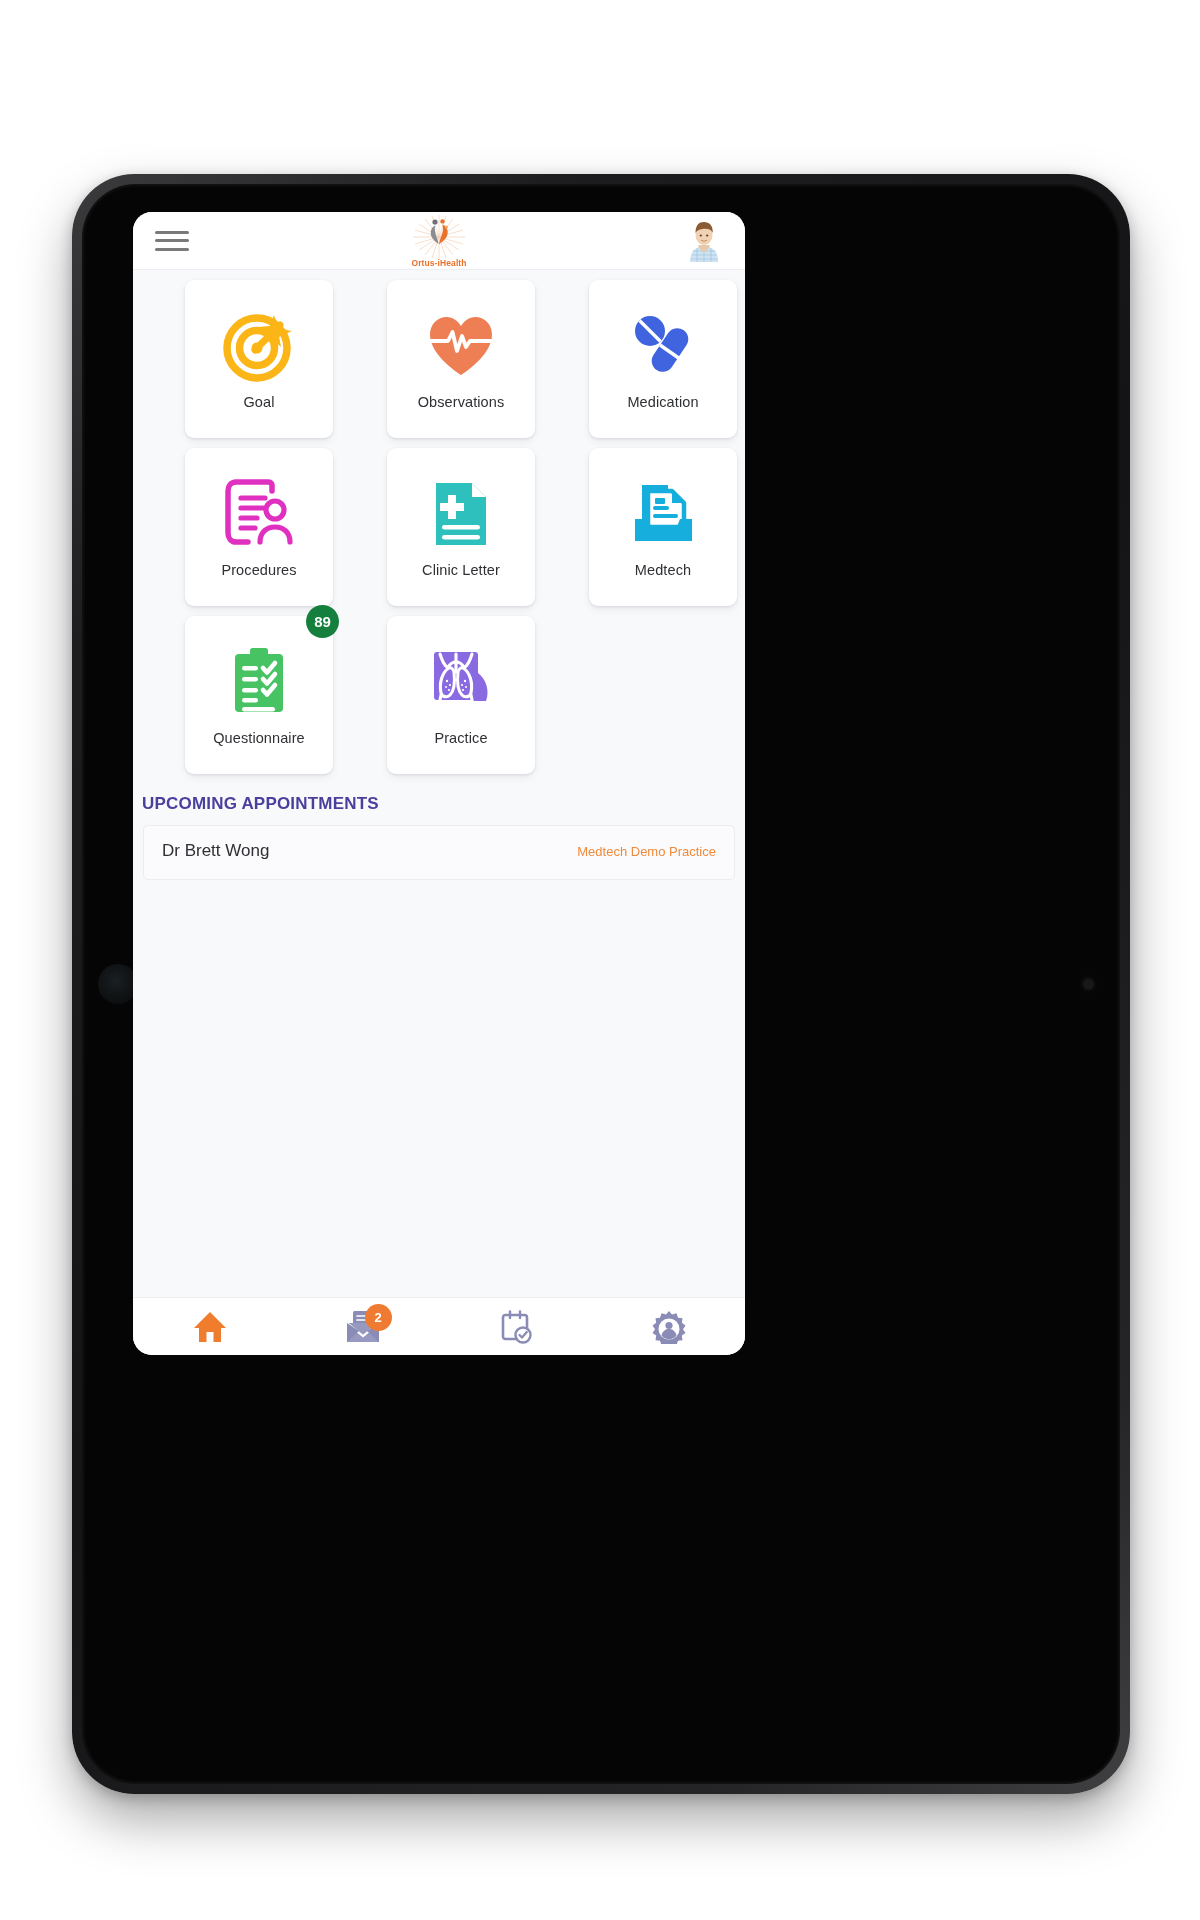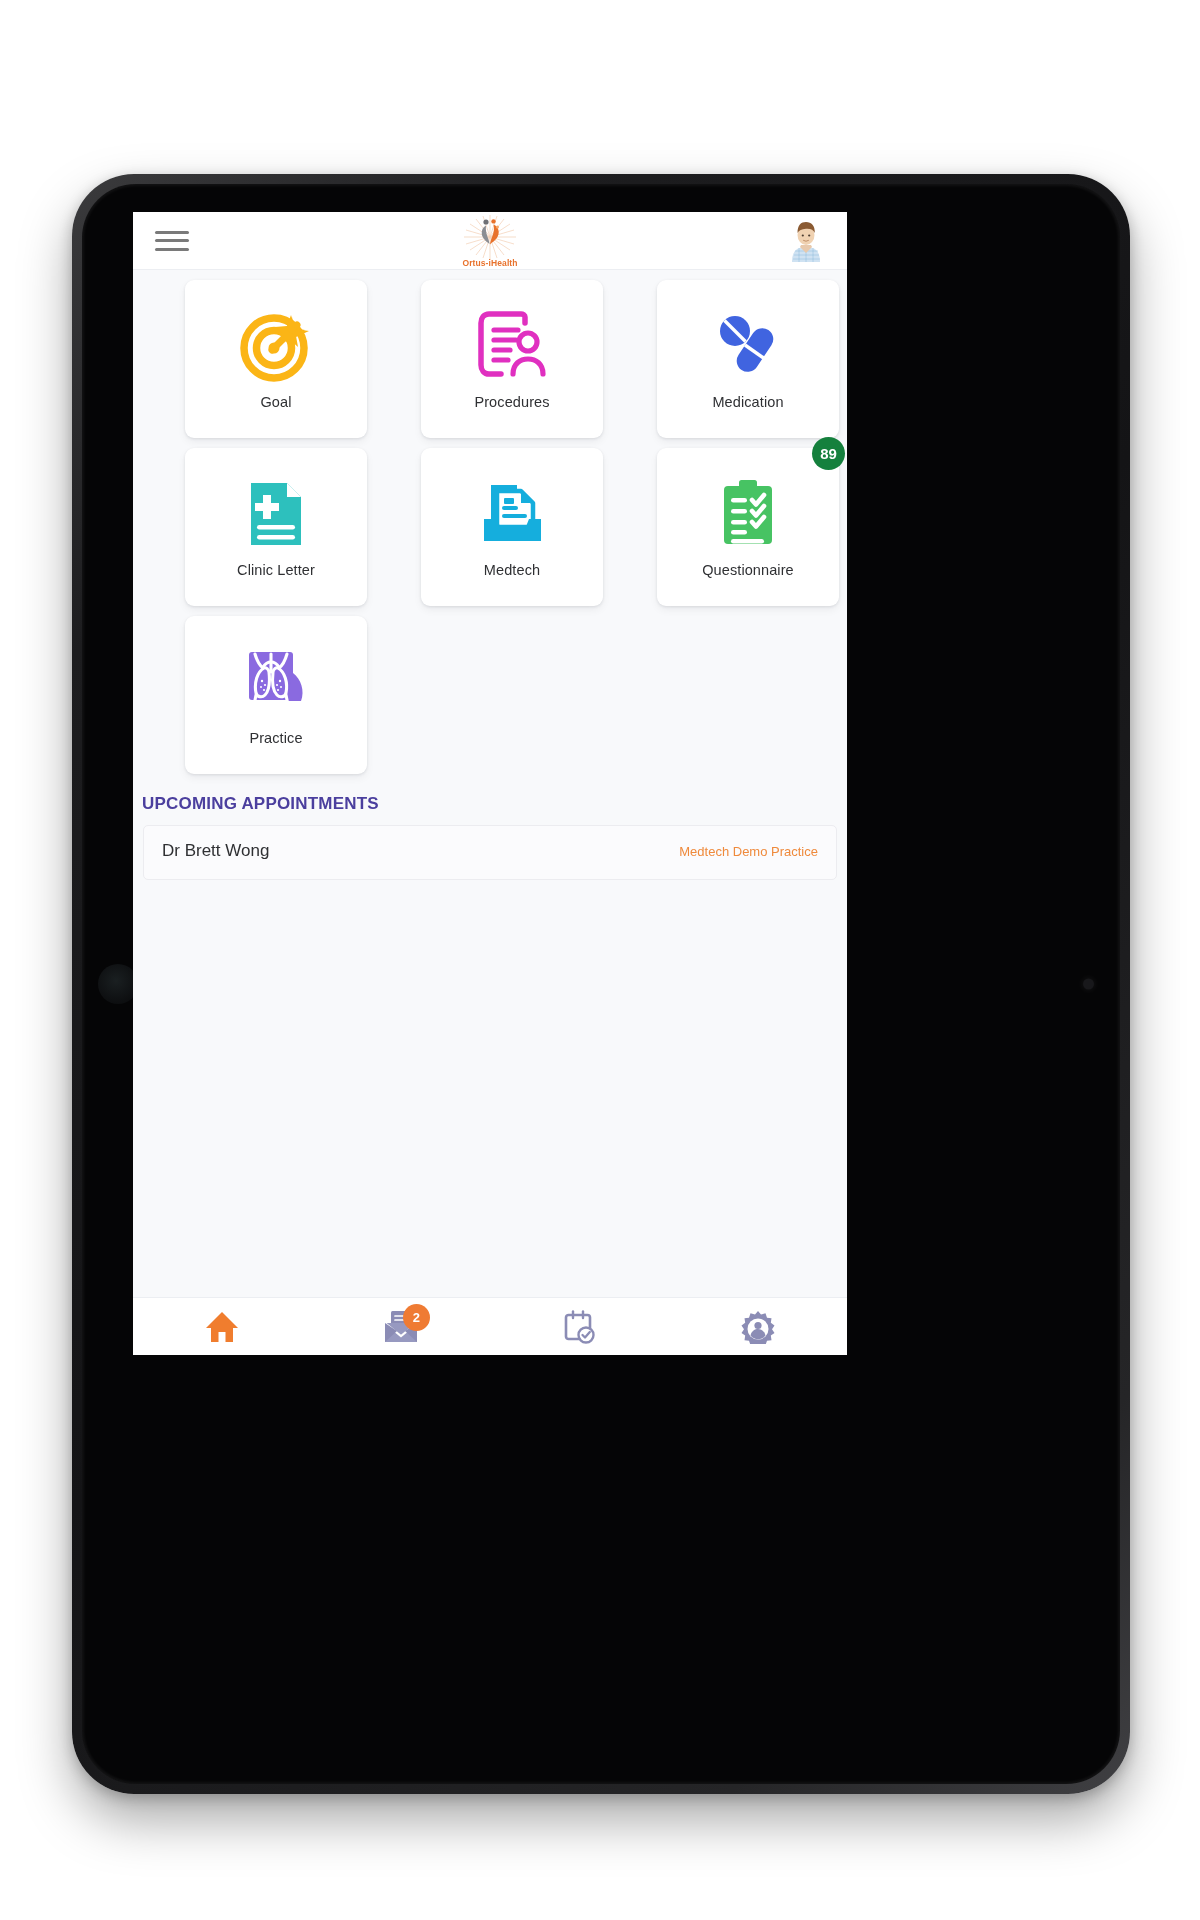--- a/index.html
+++ b/index.html
@@ -71,26 +71,27 @@
     border-radius: 50%;
     background: radial-gradient(circle at 45% 42%, #1e2426 0%, #101214 62%, #08090a 100%);
     opacity: .85;
   }
 
   
   #app-screen {
     position: absolute;
     left: 133px;
     top: 212px;
-    width: 714px;
+    width: 612px;
     height: 1143px;
     background: #f8f9fb;
     overflow: hidden;
     display: flex;
     flex-direction: column;
+    border-radius: 19px;
   }
 
   
   #app-bar {
     position: relative;
     flex: 0 0 58px;
     background: #ffffff;
     display: flex;
     align-items: center;
     padding: 0 22px;
@@ -371,48 +372,57 @@
             <circle cx="35" cy="39" r="5.5" fill="#fbb516"></circle>
             <path d="M33 41 L58 16" stroke="#fbb516" stroke-width="7" stroke-linecap="round"></path>
             <path d="M53 8 L55 19 L66 21 L57 27 L59 38 L50 30 L41 36 L45 25 L36 18 L48 17 Z" fill="#fbb516"></path>
             <path d="M52 6 L56 20 L70 22 L57 28 L47 20 Z" fill="#fbb516"></path>
           </svg>
         </div>
         <div class="tile-label">Goal</div>
       </div>
 
 
+      <div class="tile-card">
+        <div class="tile-icon">
+          <svg width="74" height="74" viewBox="0 0 74 74">
+            <path d="M37 66 C37 66 6 47 6 25.5 C6 15 14 8 22.5 8 C29 8 34 12 37 17 C40 12 45 8 51.5 8 C60 8 68 15 68 25.5 C68 47 37 66 37 66 Z" fill="#ee7f54"></path>
+            <path d="M7 32 L24 32 L28.5 23 L33 42 L38 27 L42 38 L46 32 L67 32" fill="none" stroke="#ffffff" stroke-width="3.8" stroke-linejoin="round" stroke-linecap="round"></path>
+          </svg>
+        </div>
+        <div class="tile-label">Observations</div>
+      </div>
+
+      <div class="tile-card">
+        <div class="tile-icon">
+          <svg width="74" height="74" viewBox="0 0 74 74">
+            <circle cx="24" cy="22" r="15" fill="#4064e0"></circle>
+            <path d="M13.5 11.5 L34.5 32.5" stroke="#ffffff" stroke-width="3.4"></path>
+            <rect x="33" y="17" width="22" height="48" rx="11" transform="rotate(34 44 41)" fill="#4064e0"></rect>
+            <path d="M34 36 L54 50" stroke="#ffffff" stroke-width="3.4"></path>
+          </svg>
+        </div>
+        <div class="tile-label">Medication</div>
+      </div>
 
       <div class="tile-card">
         <div class="tile-icon">
           <svg width="74" height="74" viewBox="0 0 74 74">
             <path d="M50 14 L50 8 C50 6 48 5 46 5 L14 5 C9 5 6 9 6 14 L6 56 C6 61 9 65 14 65 L26 65" fill="none" stroke="#e030c0" stroke-width="5.5" stroke-linecap="round"></path>
             <g stroke="#e030c0" stroke-width="5.2" stroke-linecap="round">
               <line x1="19" y1="21" x2="43" y2="21"></line>
               <line x1="19" y1="31" x2="41" y2="31"></line>
               <line x1="19" y1="41" x2="35" y2="41"></line>
               <line x1="19" y1="51" x2="33" y2="51"></line>
             </g>
             <circle cx="53" cy="33" r="9" fill="none" stroke="#e030c0" stroke-width="5.2"></circle>
             <path d="M38 65 C38 55 45 50 53 50 C61 50 68 55 68 65" fill="none" stroke="#e030c0" stroke-width="5.2" stroke-linecap="round"></path>
           </svg>
         </div>
         <div class="tile-label">Procedures</div>
-      </div>
-
-      <div class="tile-card">
-        <div class="tile-icon">
-          <svg width="74" height="74" viewBox="0 0 74 74">
-            <circle cx="24" cy="22" r="15" fill="#4064e0"></circle>
-            <path d="M13.5 11.5 L34.5 32.5" stroke="#ffffff" stroke-width="3.4"></path>
-            <rect x="33" y="17" width="22" height="48" rx="11" transform="rotate(34 44 41)" fill="#4064e0"></rect>
-            <path d="M34 36 L54 50" stroke="#ffffff" stroke-width="3.4"></path>
-          </svg>
-        </div>
-        <div class="tile-label">Medication</div>
       </div>
 
       <div class="tile-card">
         <div class="tile-icon">
           <svg width="74" height="74" viewBox="0 0 74 74">
             <path d="M12 6 L48 6 L62 20 L62 68 L12 68 Z" fill="#2dc0bd"></path>
             <path d="M48 6 L62 20 L48 20 Z" fill="#ffffff"></path>
             <path d="M24 18 L32 18 L32 26 L40 26 L40 34 L32 34 L32 42 L24 42 L24 34 L16 34 L16 26 L24 26 Z" fill="#ffffff"></path>
             <rect x="18" y="48" width="38" height="4.6" rx="2.3" fill="#ffffff"></rect>
             <rect x="18" y="58" width="38" height="4.6" rx="2.3" fill="#ffffff"></rect>

